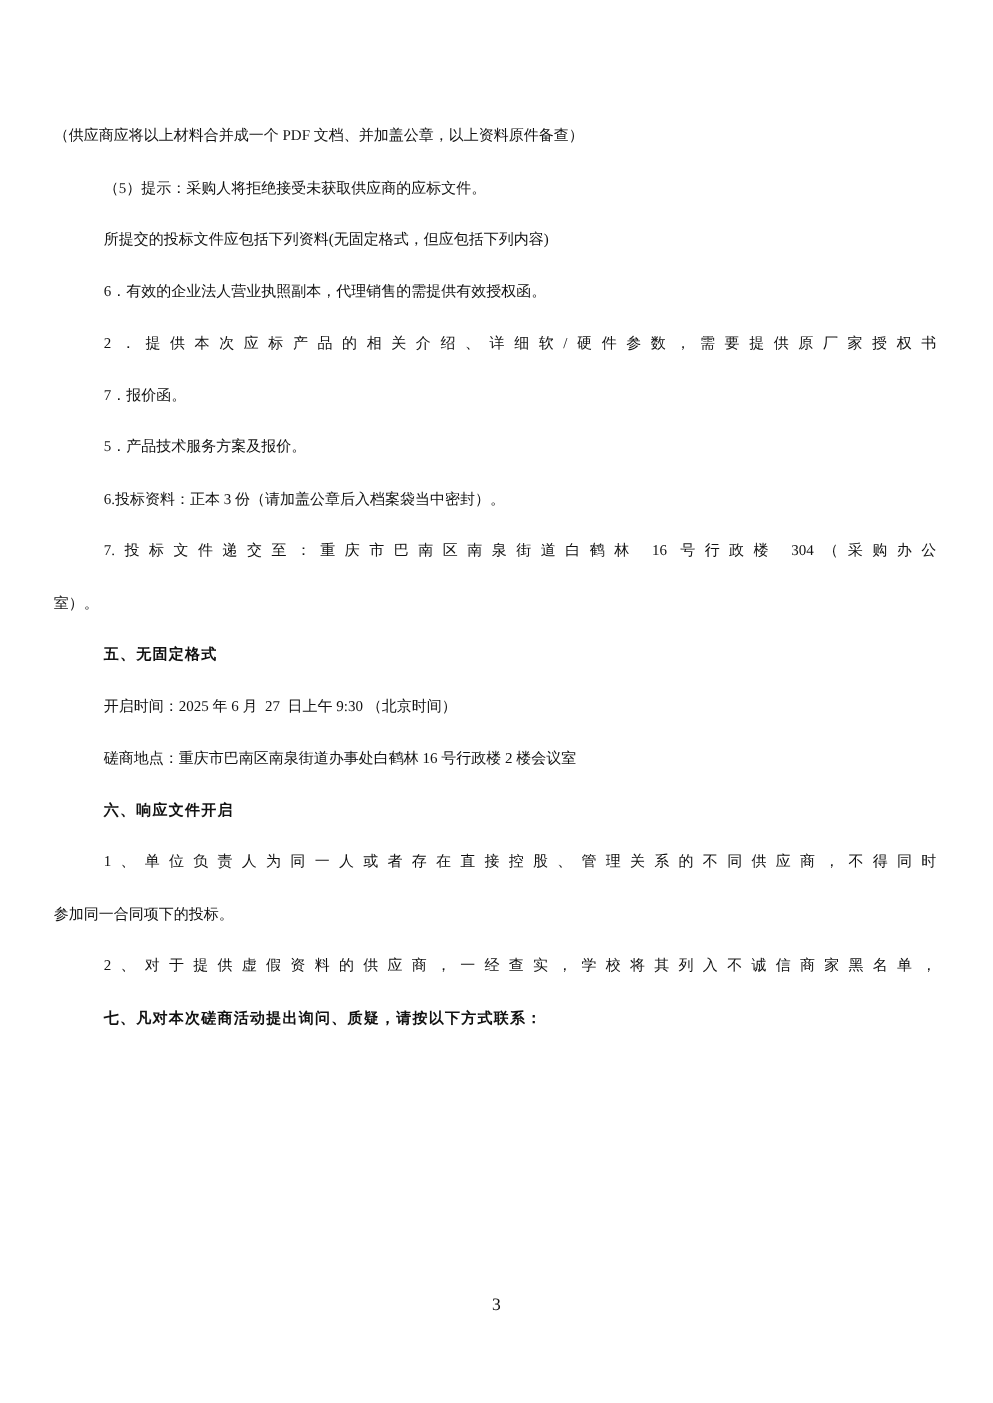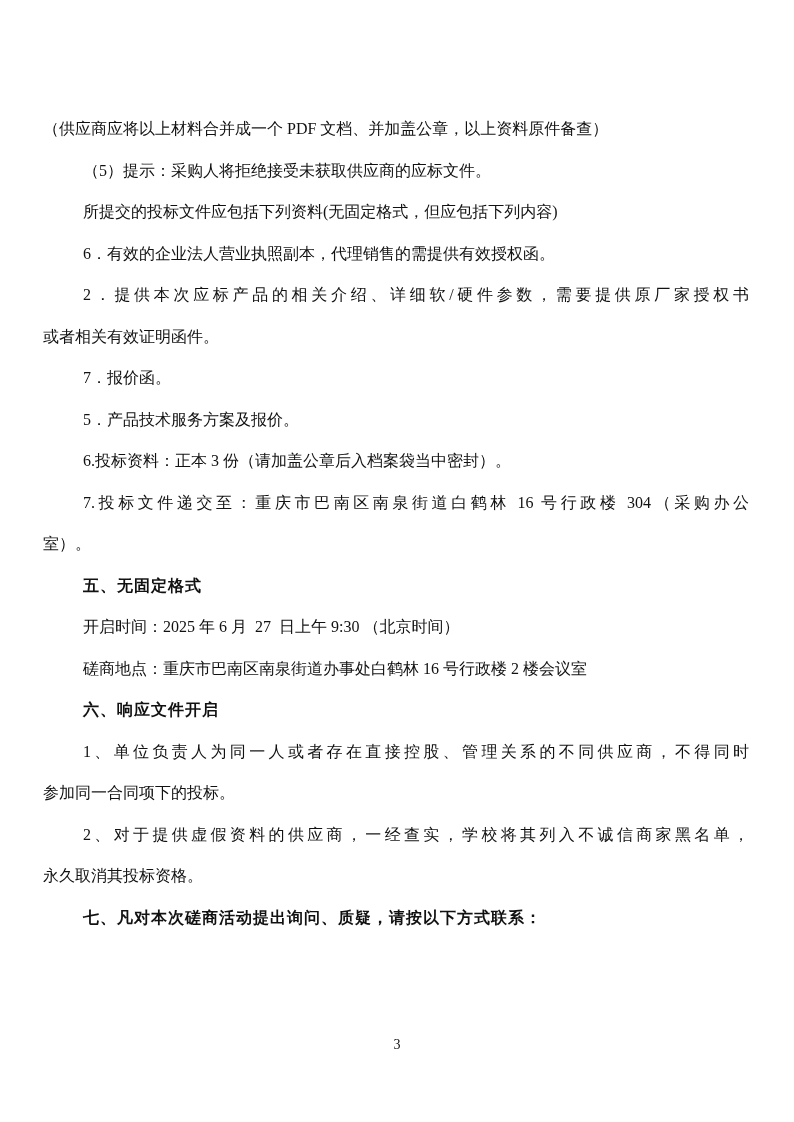--- a/index.html
+++ b/index.html
@@ -11,24 +11,24 @@
     position: relative;
     width: 794px;
     height: 1122px;
     background: #ffffff;
     overflow: hidden;
     font-family: "Liberation Serif", "DejaVu Serif", serif;
     color: #111111;
   }
   .content {
     position: absolute;
-    top: 108px;
+    top: 88px;
     left: 43px;
     width: 706px;
-    font-size: 16px;
+    font-size: 12px;
     line-height: 41.5px;
   }
   .line {
     white-space: pre-wrap;
     height: 41.5px;
     overflow: visible;
   }
   .indent {
     padding-left: 40px;
   }
@@ -55,30 +55,28 @@
 </head>
 <body>
 
 <div class="page">
   <div class="content">
     <div class="line">（供应商应将以上材料合并成一个 PDF 文档、并加盖公章，以上资料原件备查）</div>
     <div class="line indent">（5）提示：采购人将拒绝接受未获取供应商的应标文件。</div>
     <div class="line indent">所提交的投标文件应包括下列资料(无固定格式，但应包括下列内容)</div>
     <div class="line indent">6．有效的企业法人营业执照副本，代理销售的需提供有效授权函。</div>
     <div class="line indent justify">2．提供本次应标产品的相关介绍、详细软/硬件参数，需要提供原厂家授权书</div>
-    <div class="line">或者相关有效证明函件。</div>
     <div class="line indent">7．报价函。</div>
     <div class="line indent">5．产品技术服务方案及报价。</div>
     <div class="line indent">6.投标资料：正本 3 份（请加盖公章后入档案袋当中密封）。</div>
     <div class="line indent justify">7.投标文件递交至：重庆市巴南区南泉街道白鹤林 16 号行政楼 304（采购办公</div>
     <div class="line">室）。</div>
     <div class="line indent heading">五、无固定格式</div>
     <div class="line indent">开启时间：2025 年 6 月  27  日上午 9:30 （北京时间）</div>
     <div class="line indent">磋商地点：重庆市巴南区南泉街道办事处白鹤林 16 号行政楼 2 楼会议室</div>
     <div class="line indent heading">六、响应文件开启</div>
     <div class="line indent justify">1、单位负责人为同一人或者存在直接控股、管理关系的不同供应商，不得同时</div>
     <div class="line">参加同一合同项下的投标。</div>
     <div class="line indent justify">2、对于提供虚假资料的供应商，一经查实，学校将其列入不诚信商家黑名单，</div>
-    <div class="line">永久取消其投标资格。</div>
     <div class="line indent heading">七、凡对本次磋商活动提出询问、质疑，请按以下方式联系：</div>
   </div>
   <div class="page-number">3</div>
 </div>
 
 </body></html>

